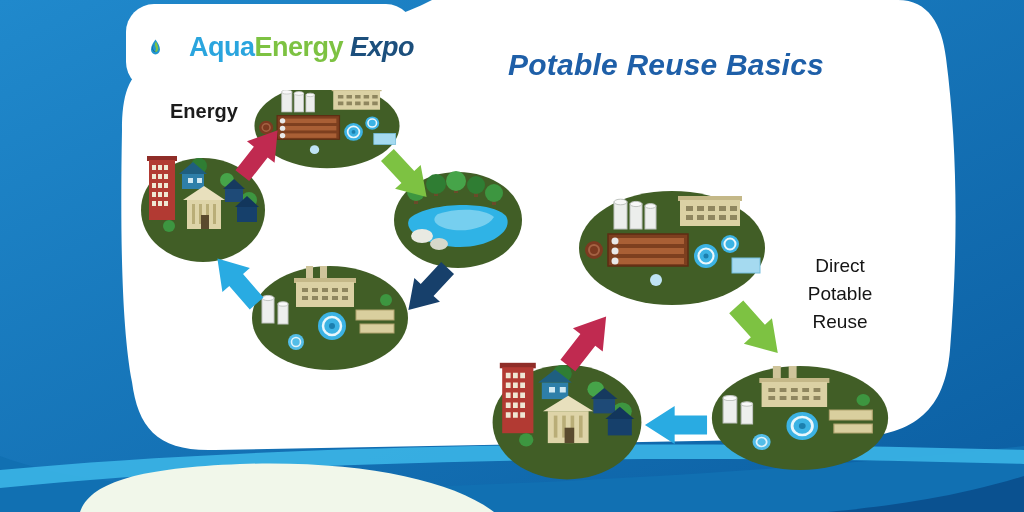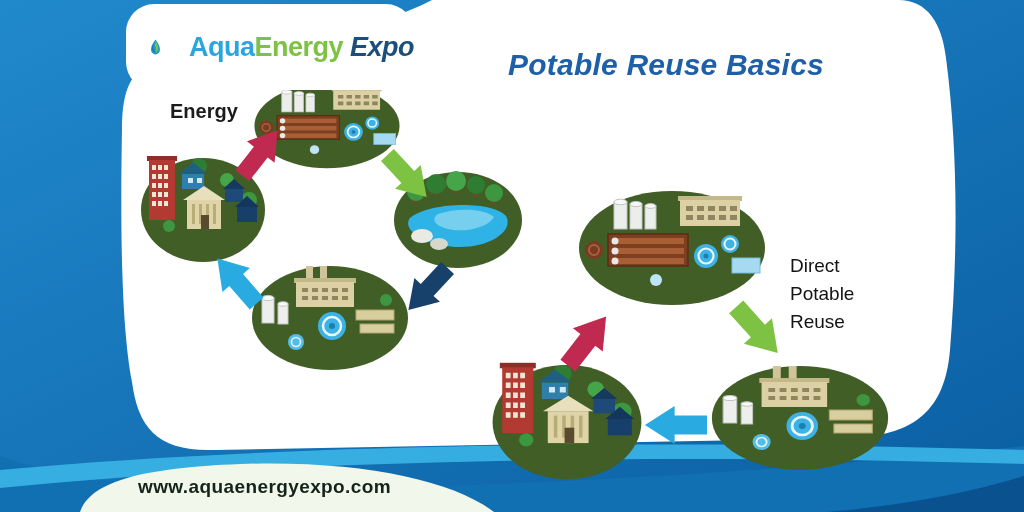--- a/index.html
+++ b/index.html
@@ -13,21 +13,21 @@
   .logo-text{font-size:27px;font-weight:bold;letter-spacing:-0.5px;white-space:nowrap;}
   .logo-aqua{color:#2aa5de;}
   .logo-energy{color:#7dc242;}
   .logo-expo{color:#1c4f7c;font-style:italic;margin-left:7px;}
   .title{
     position:absolute;left:498px;top:48px;width:336px;text-align:center;
     font-size:30px;font-weight:bold;color:#1e5fa8;letter-spacing:0.2px;font-style:italic;
   }
   .reuse-label{position:absolute;left:170px;top:100px;font-size:20px;font-weight:bold;color:#1c1c1c;}
   .direct-label{
-    position:absolute;left:790px;top:252px;width:100px;text-align:left;
+    position:absolute;left:790px;top:252px;width:100px;text-align:center;
     font-size:19px;color:#141414;line-height:28px;
   }
   .website{
     position:absolute;left:138px;top:476px;font-size:19px;font-weight:bold;
     color:#16231a;letter-spacing:0.4px;
   }
 </style>
 </head>
 <body>
 
@@ -173,15 +173,14 @@
       <path d="M16,20 C12,28 10,36 14,44 C16,48 20,52 26,52 C20,54 12,50 10,42 C8,34 11,26 16,20 Z" fill="#0d5c96"></path>
     </svg>
     <div class="logo-text">
       <span class="logo-aqua">Aqua</span><span class="logo-energy">Energy</span><span class="logo-expo">Expo</span>
     </div>
   </div>
 
   <div class="title">Potable Reuse Basics</div>
   <div class="reuse-label">Energy</div>
   <div class="direct-label">Direct Potable Reuse</div>
-  <div class="website">www.aquaenergyexpo.com</div>
 
 </div>
 
 </body></html>

